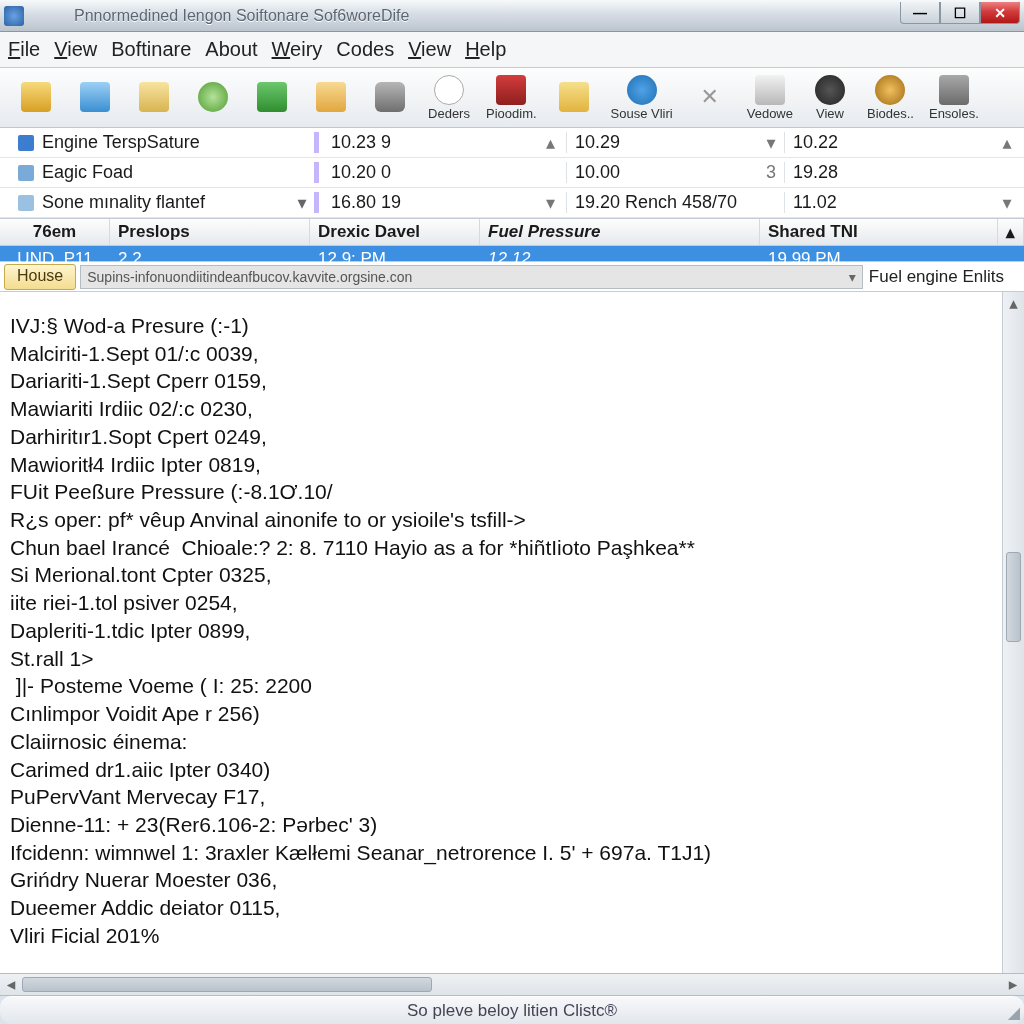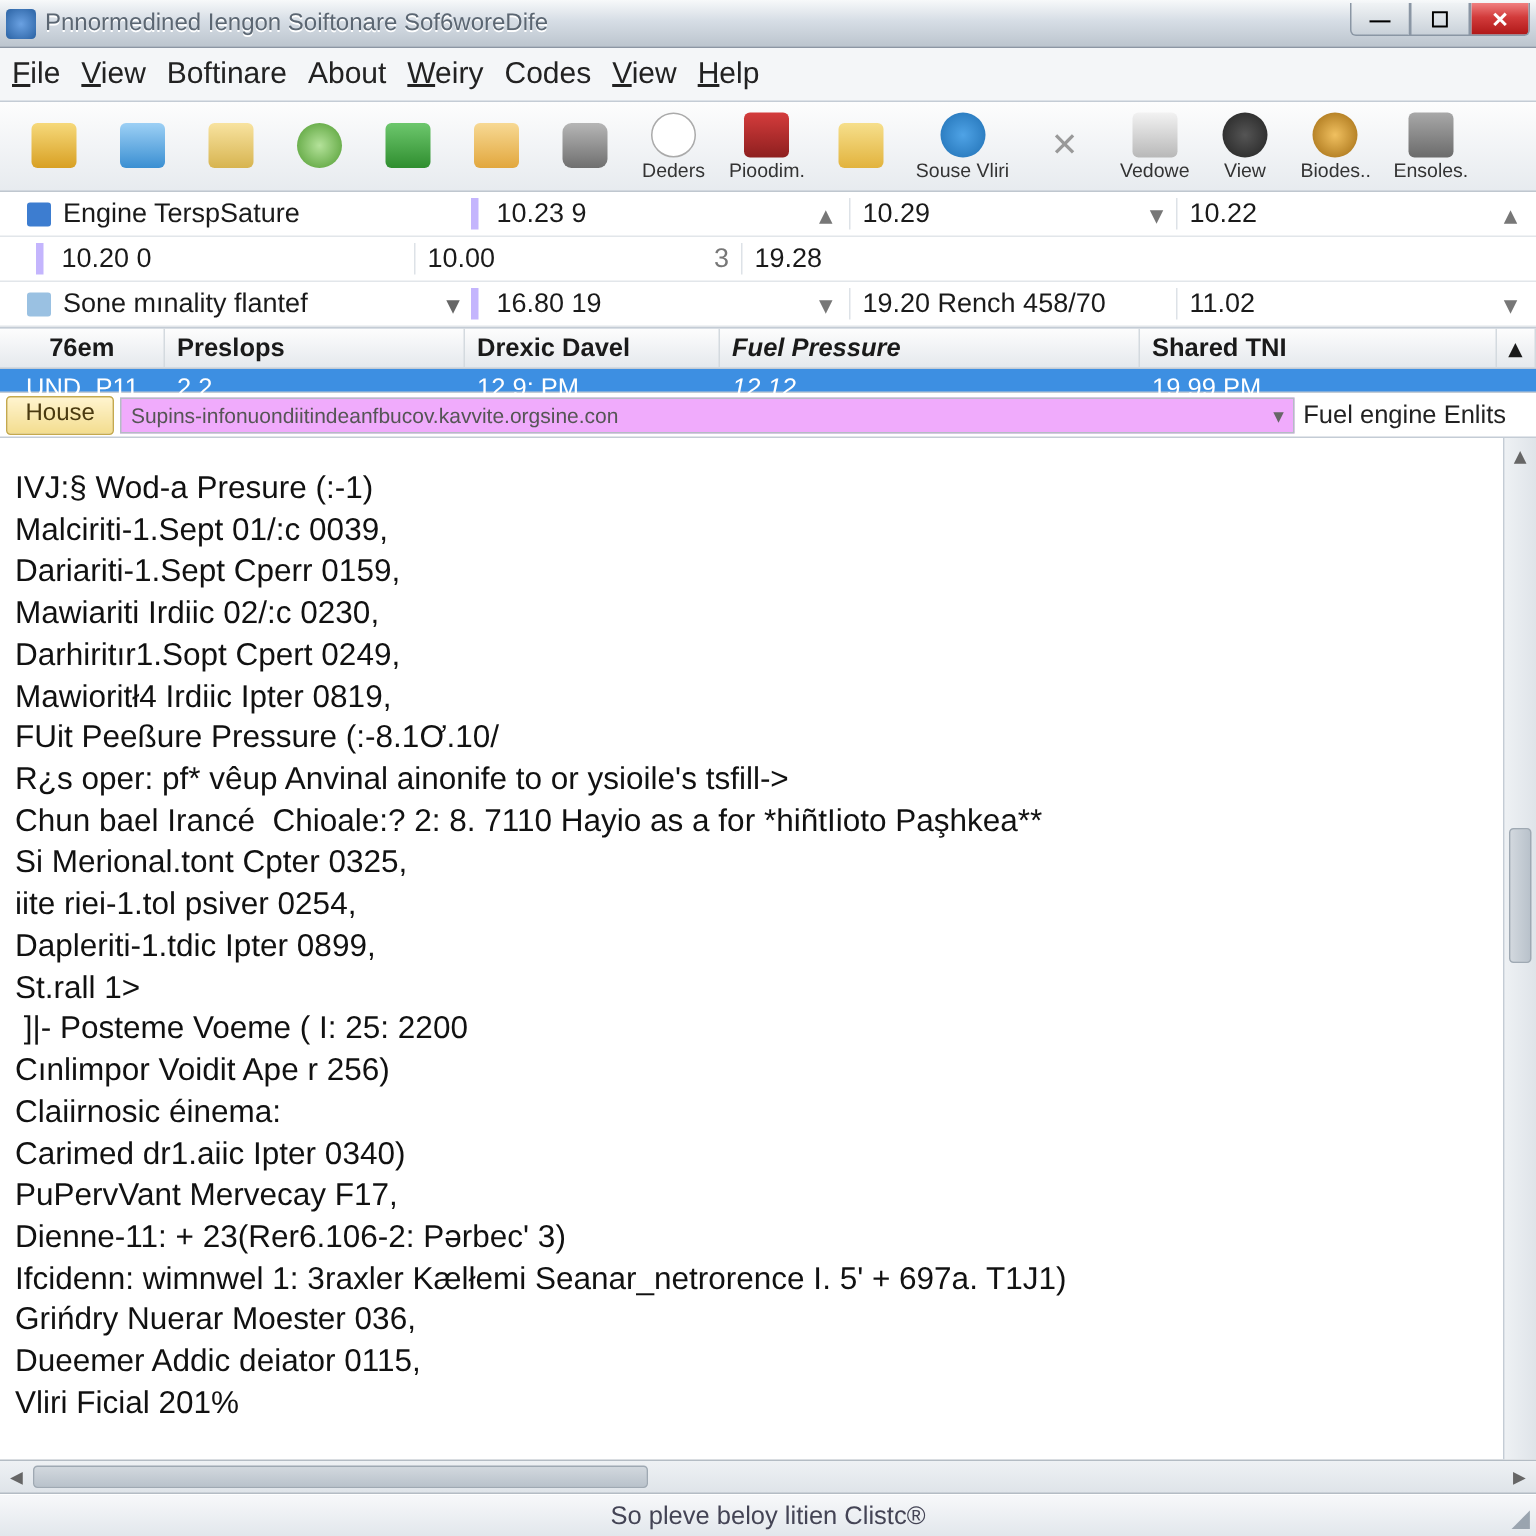--- a/index.html
+++ b/index.html
@@ -9,21 +9,21 @@
     font-size: 17px;
     background: #dde3ea;
     overflow: hidden;
     display: flex; flex-direction: column;
   }
   
   .titlebar {
     height: 32px;
     background: linear-gradient(to bottom,#f7f9fa,#d6dde5 45%,#bcc5ce);
     border-bottom: 1px solid #8c96a3;
-    display: flex; align-items: center; padding: 0 4px;
+    display: flex; align-items: center; padding: 0 4px; gap: 44px;
   }
   .titlebar .appicon {
     width: 20px; height: 20px; margin-right: 6px;
     background: radial-gradient(circle,#6aa1e2,#2a62a3);
     border-radius: 3px;
   }
   .titlebar .title {
     flex: 1; color: #5b6672; font-size: 16px;
     text-shadow: 0 1px 0 #fff;
   }
@@ -116,21 +116,21 @@
     font-size:16px;
   }
   .housebtn {
     height:26px; padding:2px 12px; margin:0 4px;
     background:linear-gradient(to bottom,#fff4cf,#f3dd8f);
     border:1px solid #c5a94d; border-radius:3px;
     color:#4a3a10;
   }
   .pathbox {
     flex:1; height:24px; margin-right:6px;
-    border:1px solid #b4bcc4; background:#f0abfc;
+    border:1px solid #b4bcc4; background:#e5e5e5;
     font-size:14px; color:#555; padding:2px 6px;
     display:flex; align-items:center; position:relative;
   }
   .pathbox::after{ content:"▾"; position:absolute; right:6px; color:#666; }
   .fuelbl { margin-right:20px; font-size:17px; color:#222; }
   
   .logwrap {
     flex:1; display:flex; background:#fff;
     border-bottom:1px solid #b4bcc4;
     overflow:hidden;
@@ -157,21 +157,21 @@
     border-bottom:1px solid #b4bcc4;
   }
   .hscroll .arrow{width:22px;text-align:center;color:#666;}
   .hscroll .track{flex:1;position:relative;height:100%;}
   .hscroll .thumb{position:absolute;left:0;top:3px;bottom:3px;width:410px;
     background:linear-gradient(to bottom,#d2d8de,#b9c2cb);border:1px solid #9fa9b3;border-radius:3px;}
   
   .status {
     height:28px; background:linear-gradient(to bottom,#f7f8fa,#e2e7ec);
     display:flex; align-items:center; justify-content:center;
-    font-size:17px; color:#445; border-top:1px solid #fff;
+    font-size:17px; color:#445; border-top:1px solid #fff;border-radius:12px;
   }
   .resize { position:absolute; right:4px; bottom:2px; color:#9aa4af; font-size:16px;}
 </style>
 </head>
 <body>
 
 <div class="titlebar">
   <div class="appicon"></div>
   <div class="title">Pnnormedined Iengon Soiftonare Sof6woreDife</div>
   <div class="winbtns">
@@ -258,20 +258,24 @@
       </div>
       <div class="mon-dd"></div>
       <div class="mon-c1">10.23 9</div>
       <div class="mon-c1end">▴</div>
       <div class="mon-c2">10.29</div>
       <div class="mon-c2end">▾</div>
       <div class="mon-c3">10.22</div>
       <div class="mon-c3end">▴</div>
     </div>
     <div class="monrow">
+      <div class="mon-left">
+        <span class="sq b"></span>
+        <span>Eagic Foad</span>
+      </div>
       <div class="mon-dd"></div>
       <div class="mon-c1">10.20 0</div>
       <div class="mon-c1end"></div>
       <div class="mon-c2">10.00</div>
       <div class="mon-c2end">3</div>
       <div class="mon-c3">19.28</div>
       <div class="mon-c3end"></div>
     </div>
     <div class="monrow">
       <div class="mon-left">

